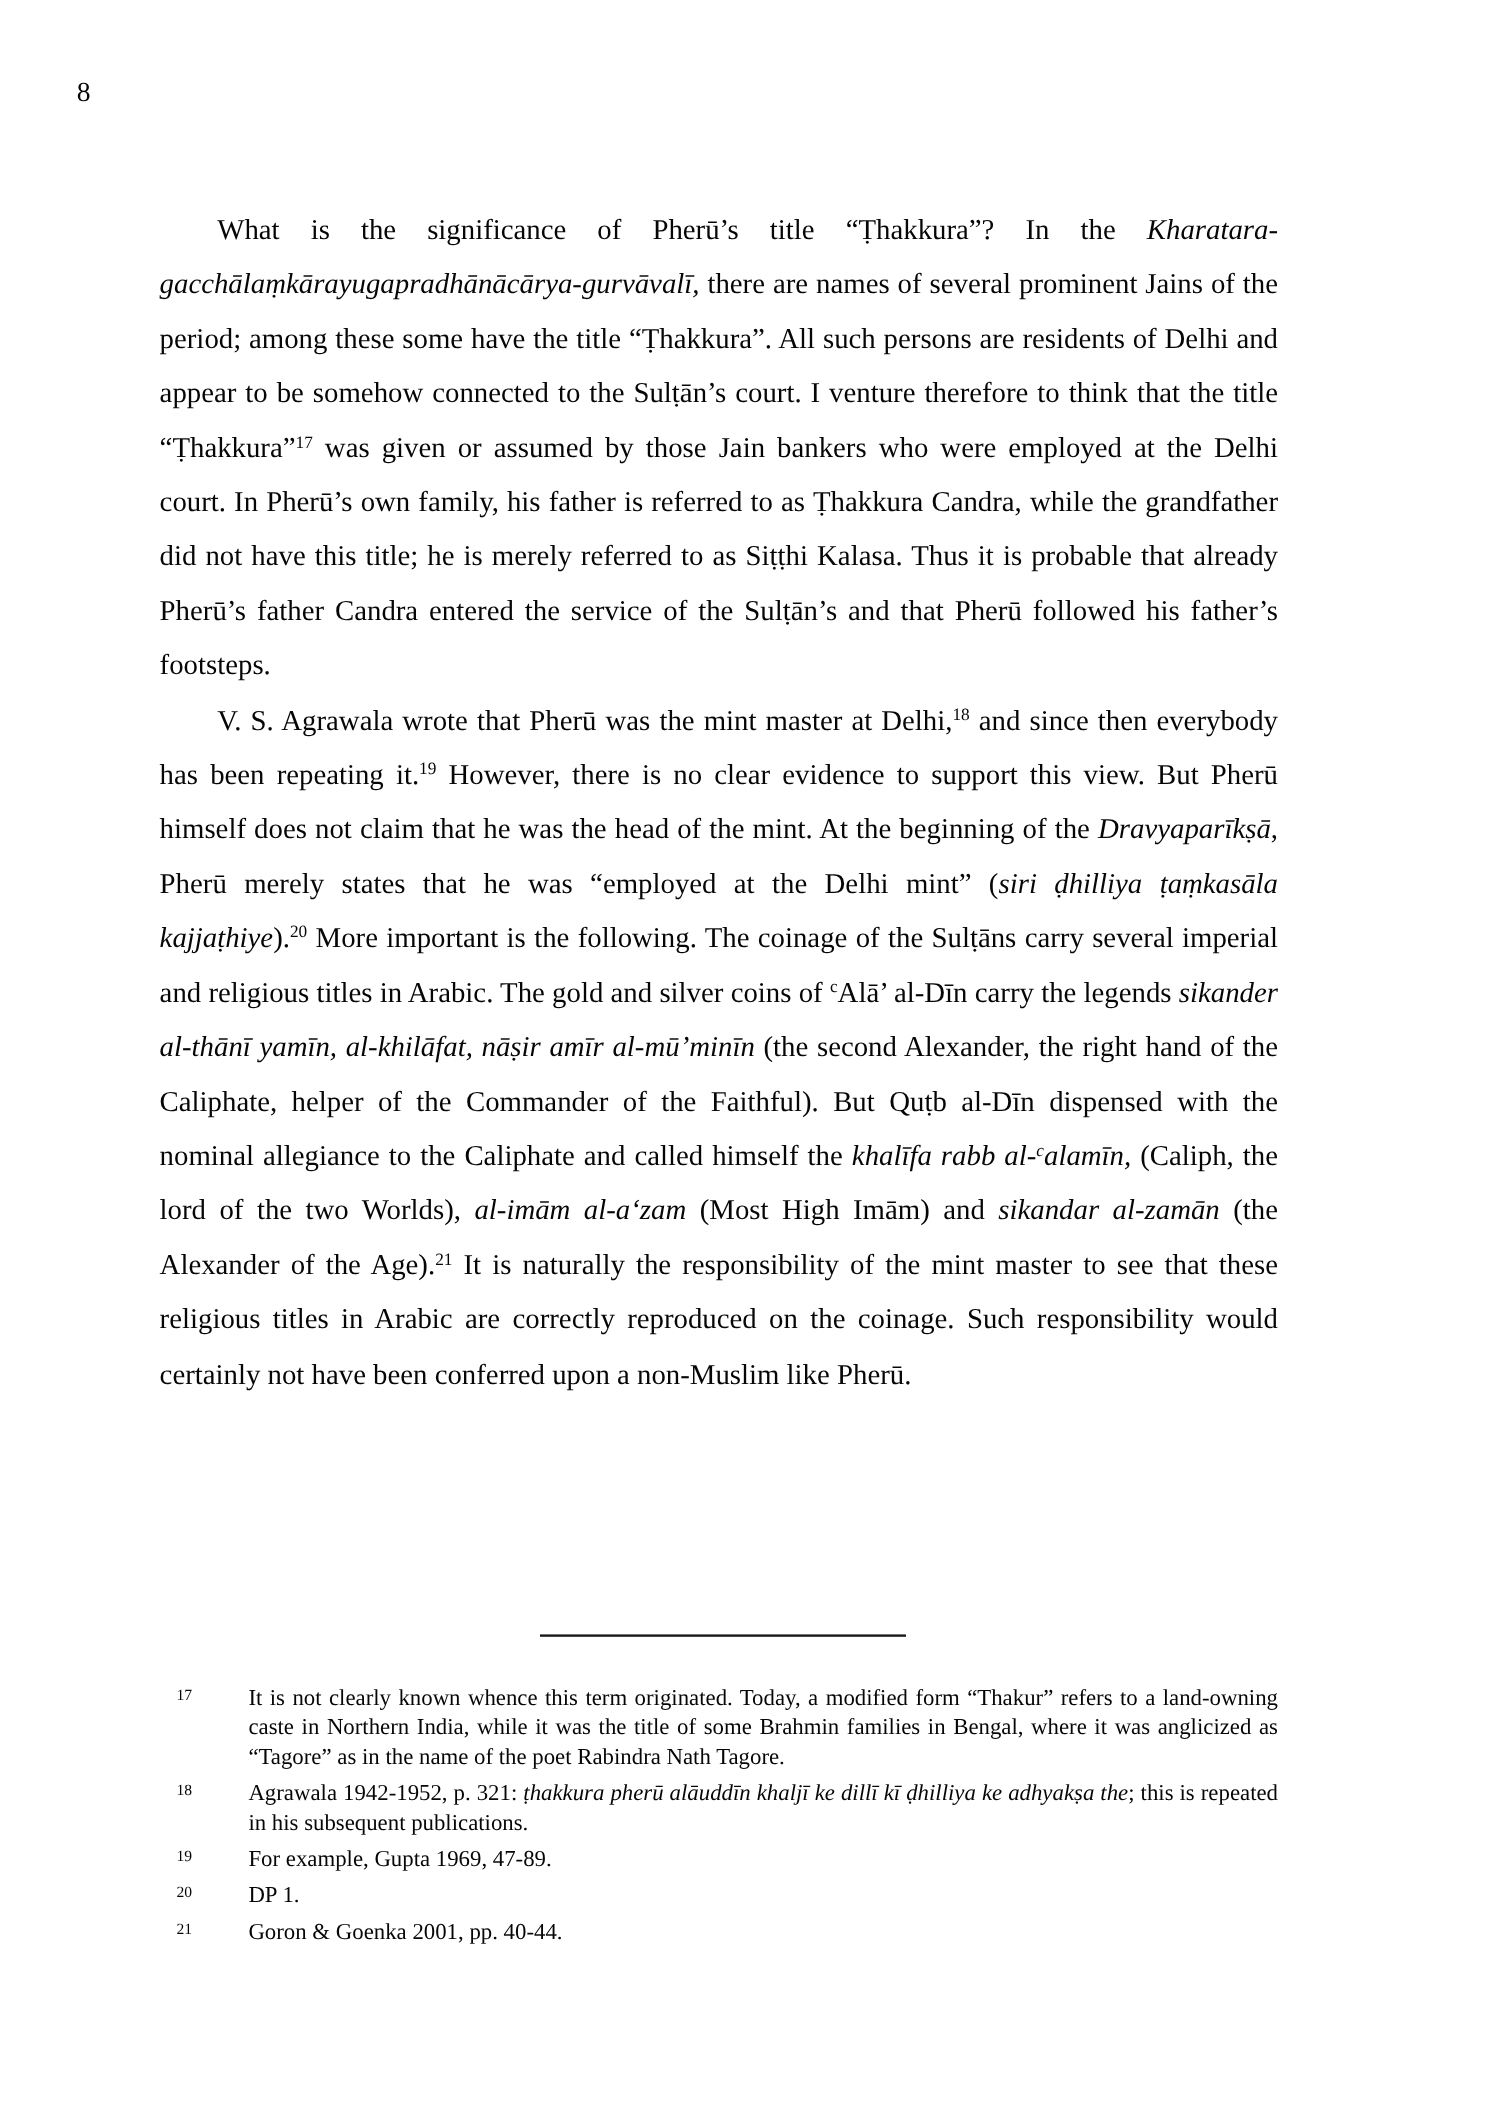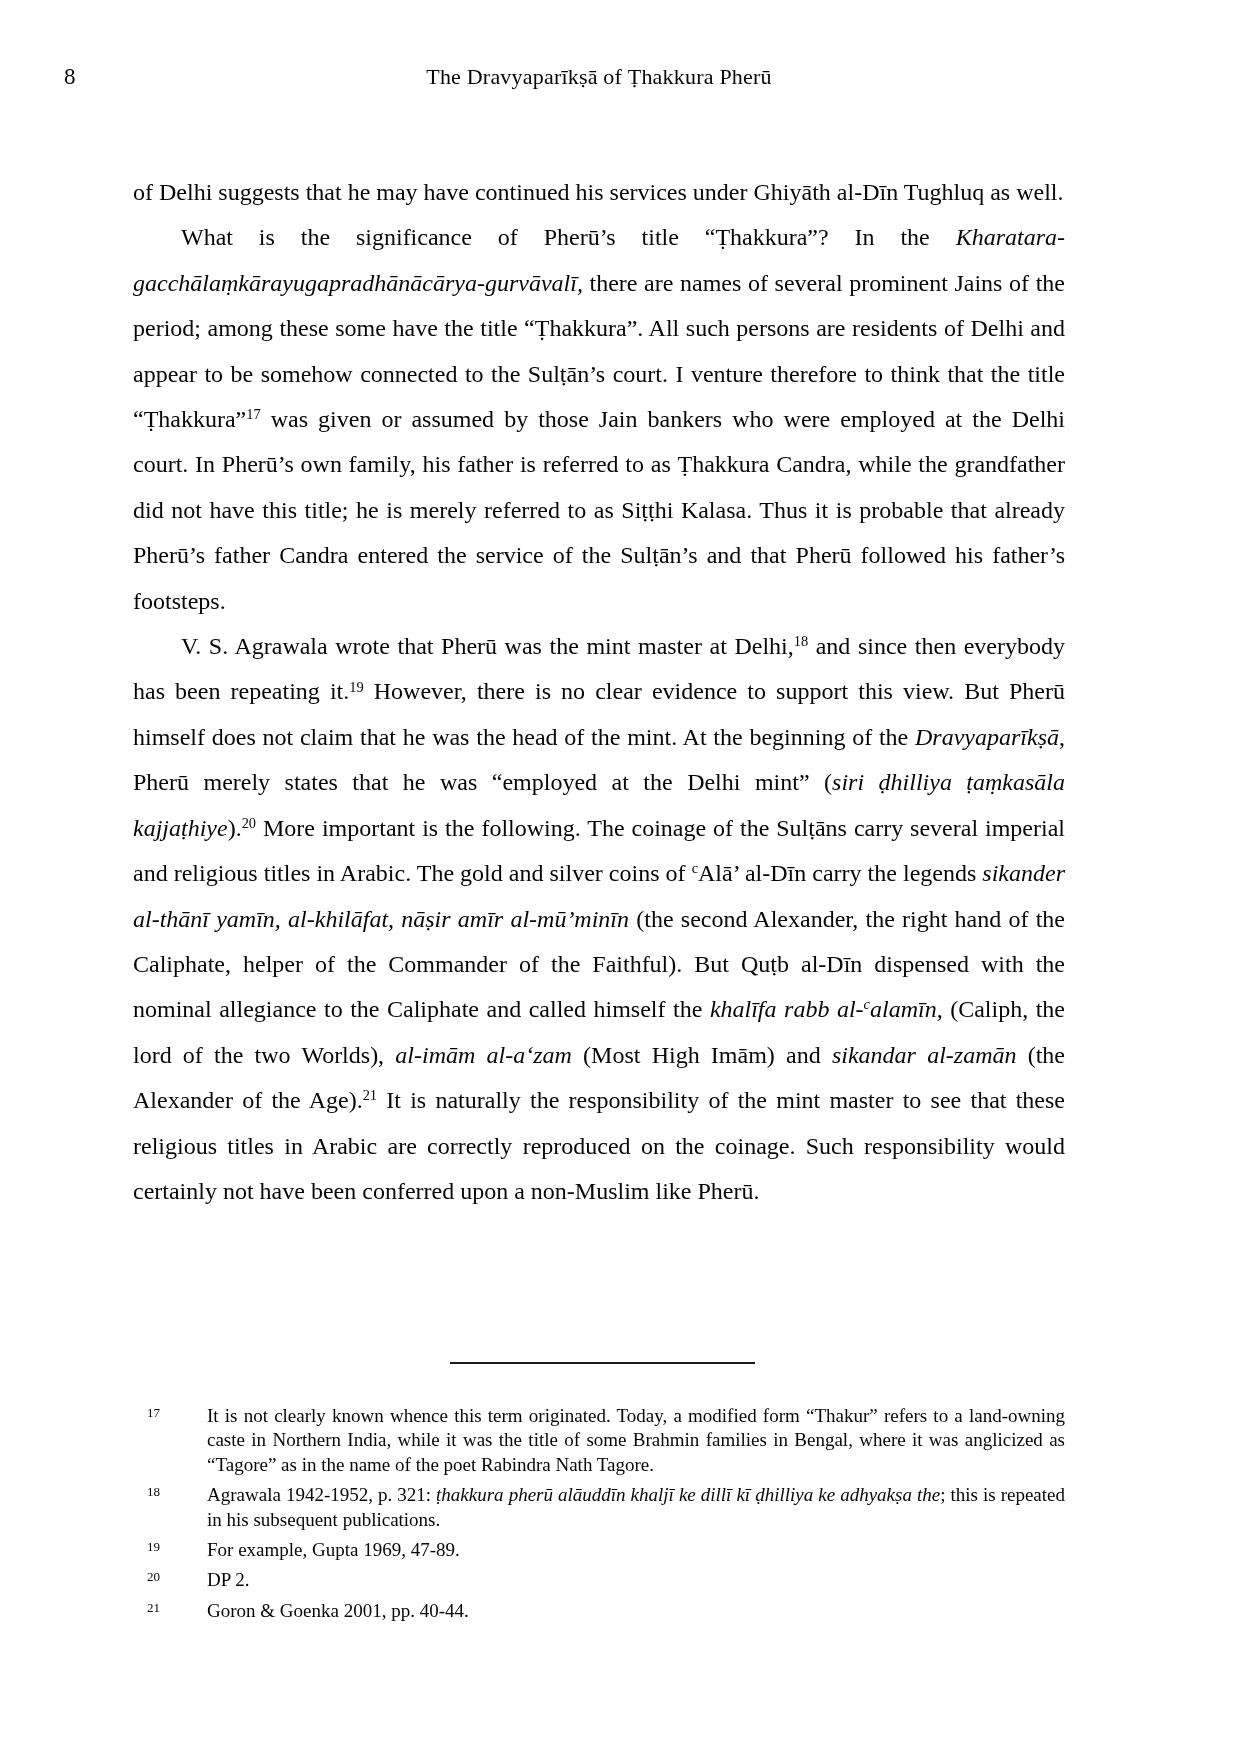--- a/index.html
+++ b/index.html
@@ -81,24 +81,22 @@
     font-size: 13px;
   }
 </style>
 </head>
 <body>
 
 <div class="page">
 
   <span class="page-number">8</span>
 
-  <div class="running-header">The Dravyaparīkṣā of Ṭhakkura Pherū</div>
 
   <main class="body-text">
-    <p class="para"><span>of Delhi suggests that he may have continued his services under Ghiyāth al-Dīn Tughluq as well.</span></p>
     <p class="para ind"><span>What is the significance of Pherū’s title “Ṭhakkura”? In the </span><span class="i">Kharatara-gacchālaṃkārayugapradhānācārya-gurvāvalī,</span><span> there are names of several prominent Jains of the period; among these some have the title “Ṭhakkura”. All such persons are residents of Delhi and appear to be somehow connected to the Sulṭān’s court. I venture therefore to think that the title “Ṭhakkura”</span><span class="sup">17</span><span> was given or assumed by those Jain bankers who were employed at the Delhi court. In Pherū’s own family, his father is referred to as Ṭhakkura Candra, while the grandfather did not have this title; he is merely referred to as Siṭṭhi Kalasa. Thus it is probable that already Pherū’s father Candra entered the service of the Sulṭān’s and that Pherū followed his father’s footsteps.</span></p>
     <p class="para ind"><span>V. S. Agrawala wrote that Pherū was the mint master at Delhi,</span><span class="sup">18</span><span> and since then everybody has been repeating it.</span><span class="sup">19</span><span> However, there is no clear evidence to support this view. But Pherū himself does not claim that he was the head of the mint. At the beginning of the </span><span class="i">Dravyaparīkṣā</span><span>, Pherū merely states that he was “employed at the Delhi mint” (</span><span class="i">siri ḍhilliya ṭaṃkasāla kajjaṭhiye</span><span>).</span><span class="sup">20</span><span> More important is the following. The coinage of the Sulṭāns carry several imperial and religious titles in Arabic. The gold and silver coins of </span><span class="sup">c</span><span>Alā’ al-Dīn carry the legends </span><span class="i">sikander al-thānī yamīn, al-khilāfat, nāṣir amīr al-mū’minīn</span><span> (the second Alexander, the right hand of the Caliphate, helper of the Commander of the Faithful). But Quṭb al-Dīn dispensed with the nominal allegiance to the Caliphate and called himself the </span><span class="i">khalīfa rabb al-</span><span class="i sup">c</span><span class="i">alamīn,</span><span> (Caliph, the lord of the two Worlds), </span><span class="i">al-imām al-a‘zam</span><span> (Most High Imām) and </span><span class="i">sikandar al-zamān</span><span> (the Alexander of the Age).</span><span class="sup">21</span><span> It is naturally the responsibility of the mint master to see that these religious titles in Arabic are correctly reproduced on the coinage. Such responsibility would certainly not have been conferred upon a non-Muslim like Pherū.</span></p>
   </main>
 
   <div class="fn-rule"></div>
 
   <section class="footnotes">
     <div class="footnote">
       <span class="fn-num">17</span>
       <span><span>It is not clearly known whence this term originated. Today, a modified form “Thakur” refers to a land-owning caste in Northern India, while it was the title of some Brahmin families in Bengal, where it was anglicized as “Tagore” as in the name of the poet Rabindra Nath Tagore.</span></span>
@@ -106,21 +104,21 @@
     <div class="footnote">
       <span class="fn-num">18</span>
       <span><span>Agrawala 1942-1952, p. 321: </span><span class="i">ṭhakkura pherū alāuddīn khaljī ke dillī kī ḍhilliya ke adhyakṣa the</span><span>; this is repeated in his subsequent publications.</span></span>
     </div>
     <div class="footnote">
       <span class="fn-num">19</span>
       <span><span>For example, Gupta 1969, 47-89.</span></span>
     </div>
     <div class="footnote">
       <span class="fn-num">20</span>
-      <span><span>DP 2.</span></span>
+      <span><span>DP 1.</span></span>
     </div>
     <div class="footnote">
       <span class="fn-num">21</span>
       <span><span>Goron &amp; Goenka 2001, pp. 40-44.</span></span>
     </div>
   </section>
 
 </div>
 
 </body></html>

